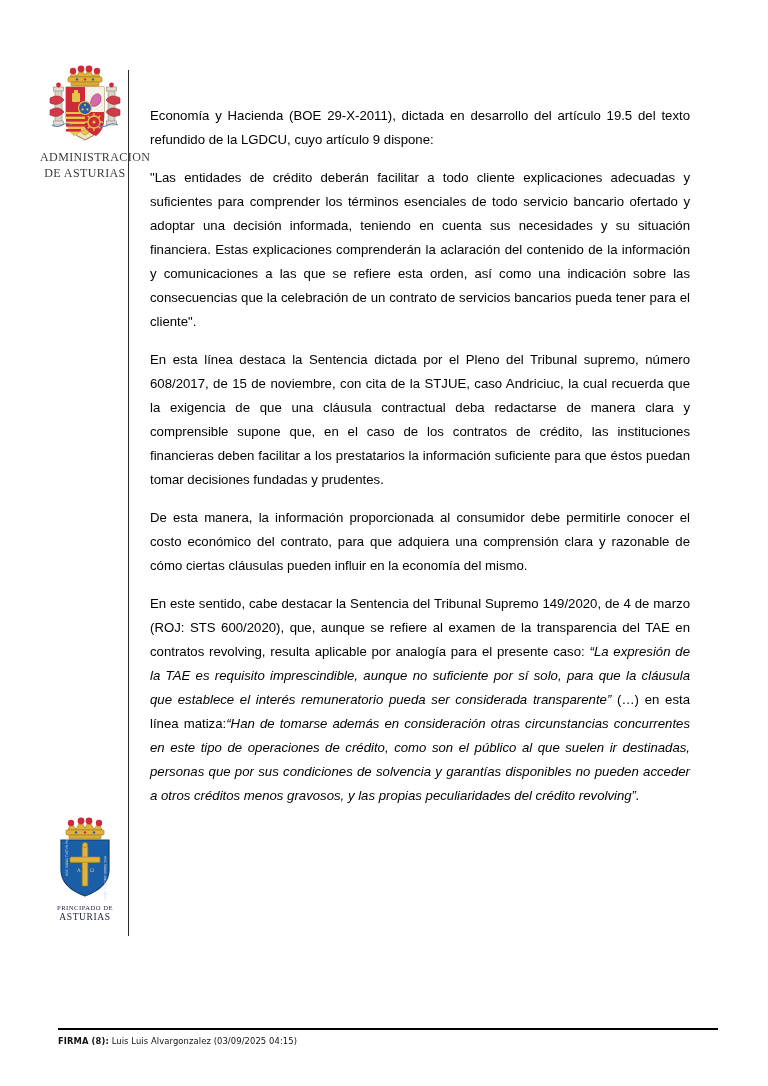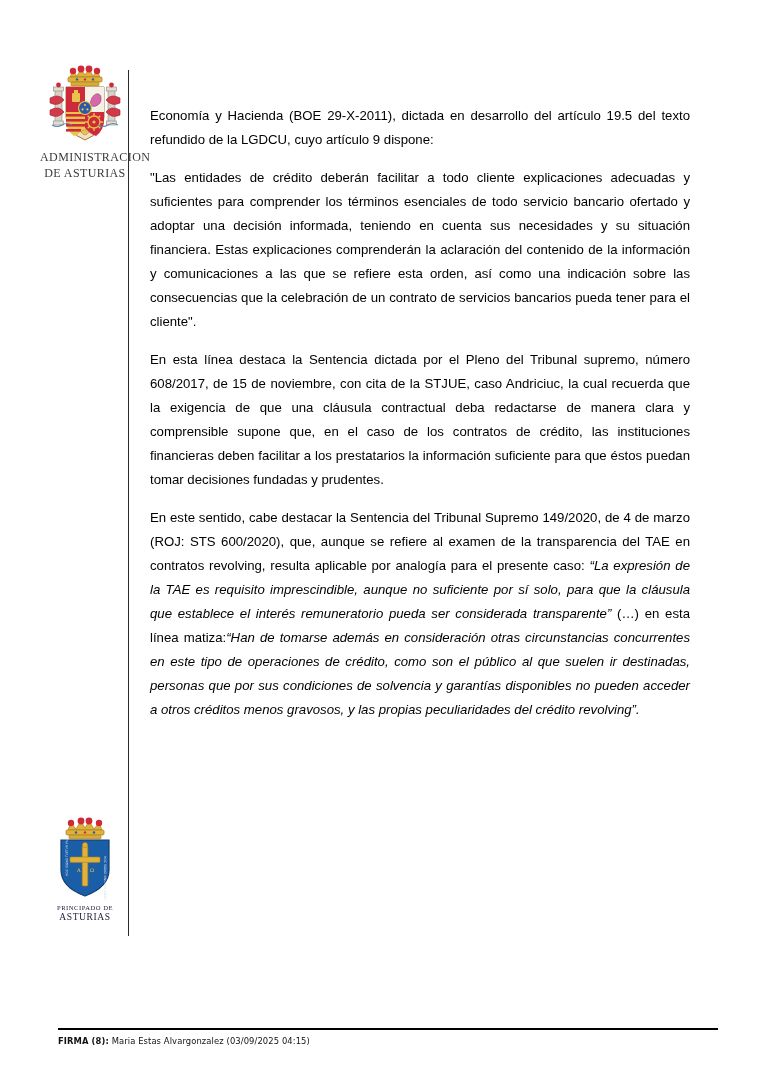--- a/index.html
+++ b/index.html
@@ -245,27 +245,28 @@
   </div>
 
   <div class="content">
 
     <p class="para">Economía y Hacienda (BOE 29-X-2011), dictada en desarrollo del artículo 19.5 del texto refundido de la LGDCU, cuyo artículo 9 dispone:</p>
 
     <p class="para">"Las entidades de crédito deberán facilitar a todo cliente explicaciones adecuadas y suficientes para comprender los términos esenciales de todo servicio bancario ofertado y adoptar una decisión informada, teniendo en cuenta sus necesidades y su situación financiera. Estas explicaciones comprenderán la aclaración del contenido de la información y comunicaciones a las que se refiere esta orden, así como una indicación sobre las consecuencias que la celebración de un contrato de servicios bancarios pueda tener para el cliente".</p>
 
     <p class="para">En esta línea destaca la Sentencia dictada por el Pleno del Tribunal supremo, número  608/2017, de 15 de noviembre,  con cita de la STJUE, caso  Andriciuc, la cual recuerda que la exigencia de que una cláusula contractual deba redactarse de manera clara y comprensible supone que, en el caso de los contratos de crédito, las instituciones financieras deben facilitar a los prestatarios la información suficiente para que éstos puedan tomar decisiones fundadas y prudentes.</p>
 
+    <p class="para">De esta manera, la información proporcionada al consumidor debe permitirle conocer el costo económico del contrato, para que adquiera una comprensión clara y razonable de cómo ciertas cláusulas pueden influir en la economía del mismo.</p>
 
     <p class="para"><span>En este sentido, cabe destacar la Sentencia del Tribunal Supremo 149/2020, de 4 de marzo (ROJ: STS 600/2020), que, aunque se refiere al examen de la transparencia del TAE en contratos revolving, resulta aplicable por analogía para el presente caso: </span><span class="it">“La expresión de la TAE es requisito imprescindible, aunque no suficiente por sí solo, para que la cláusula que establece el interés remuneratorio pueda ser considerada transparente”</span><span> (…) en esta línea matiza:</span><span class="it">“Han de tomarse además en consideración otras circunstancias concurrentes en este tipo de operaciones de crédito, como son el público al que suelen ir destinadas, personas que por sus condiciones de solvencia y garantías disponibles no pueden acceder a otros créditos menos gravosos, y las propias peculiaridades del crédito revolving”.</span></p>
 
   </div>
 
   <div class="footer">
     <div class="footer-rule"></div>
     <div class="footer-text">
       <b>FIRMA (8):</b>
-      <span>Maria Estas Alvargonzalez</span>
+      <span>Luis Luis Alvargonzalez</span>
       <span>(03/09/2025 04:15)</span>
     </div>
   </div>
 
 </div>
 
 </body></html>

